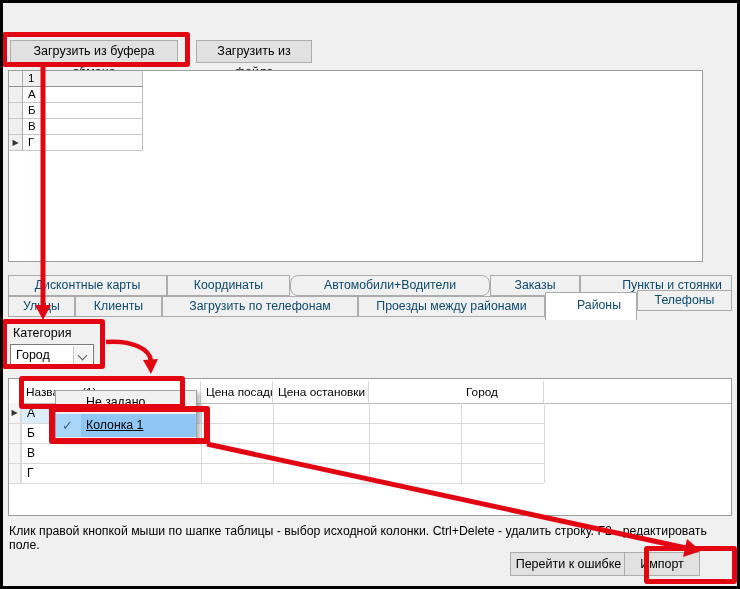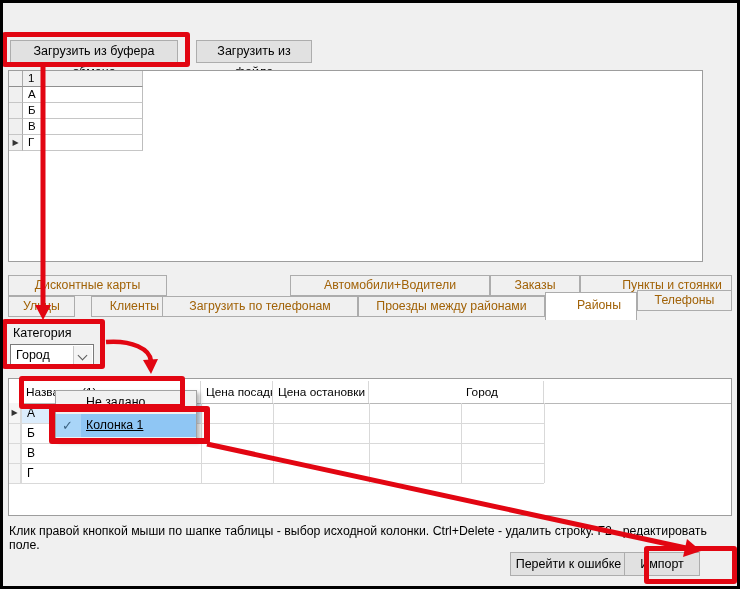--- a/index.html
+++ b/index.html
@@ -13,21 +13,21 @@
   
   .btn{position:absolute;background:#e1e1e1;border:1px solid #adadad;font-size:12.5px;color:#000;text-align:center;}
   
   .panel{position:absolute;background:#fff;border:1px solid #9d9d9d;}
   
   .sg-cell{position:absolute;border-right:1px solid #bdbdbd;border-bottom:1px solid #c6c6c6;font-size:11.5px;line-height:15px;color:#000;background:#fff;}
   .sg-head{background:#f0f0f0;border-bottom:1px solid #8f8f8f;}
   .sg-gut{background:#f0f0f0;border-right:1px solid #a9a9a9;}
   .marker{font-size:8px;color:#333;line-height:15px;text-align:center;}
   
-  .tab{position:absolute;height:21px;background:#f0f0f0;border:1px solid #acacac;font-size:12.3px;text-align:center;line-height:19px;color:#a16207;}
+  .tab{position:absolute;height:21px;background:#f0f0f0;border:1px solid #acacac;font-size:12.3px;text-align:center;line-height:19px;color:#0c4a6e;}
   .tab.active{background:#fff;height:28px;line-height:24px;border-bottom:none;z-index:3;padding-left:16px;}
   
   .combo{position:absolute;background:#fff;border:1px solid #7a7a7a;font-size:12.5px;}
   .combo .val{position:absolute;left:5px;top:0;line-height:21px;}
   .combo .dd{position:absolute;right:1px;top:1px;bottom:1px;width:19px;background:#f4f4f4;border-left:1px solid #c8c8c8;}
   .chev{position:absolute;left:5px;top:6px;width:7px;height:7px;border-right:1.6px solid #5a5a5a;border-bottom:1.6px solid #5a5a5a;transform:rotate(45deg);}
   
   .tg-headcell{position:absolute;top:2px;height:22px;font-size:11.8px;line-height:22px;color:#000;padding-left:5px;border-right:1px solid #d8d8d8;background:#fff;white-space:nowrap;overflow:hidden;}
   .hline{position:absolute;height:1px;background:#d9d9d9;}
   .vline{position:absolute;width:1px;background:#d9d9d9;}
@@ -65,26 +65,27 @@
     <div class="sg-cell sg-gut" style="left:0;top:32px;width:14px;height:16px;"></div>
     <div class="sg-cell" style="left:14px;top:32px;width:120px;height:16px;padding-left:5px;">Б</div>
     <div class="sg-cell sg-gut" style="left:0;top:48px;width:14px;height:16px;"></div>
     <div class="sg-cell" style="left:14px;top:48px;width:120px;height:16px;padding-left:5px;">В</div>
     <div class="sg-cell sg-gut marker" style="left:0;top:64px;width:14px;height:16px;">▶</div>
     <div class="sg-cell" style="left:14px;top:64px;width:120px;height:16px;padding-left:5px;">Г</div>
   </div>
 
   <div style="position:absolute;left:8px;top:275px;width:724px;height:45px;">
     <div class="tab" style="left:0;top:0;width:159px;">Дисконтные карты</div>
-    <div class="tab" style="left:282px;top:0;width:200px;">Автомобили+Водители</div>
+    <div class="tab" style="left:159px;top:0;width:123px;">Координаты</div>
+    <div class="tab" style="left:282px;top:0;width:200px;border-radius:8px;">Автомобили+Водители</div>
     <div class="tab" style="left:482px;top:0;width:90px;">Заказы</div>
     <div class="tab" style="left:572px;top:0;width:152px;padding-left:32px;">Пункты и стоянки</div>
 
     <div class="tab" style="left:0;top:21px;width:67px;">Улицы</div>
-    <div class="tab" style="left:67px;top:21px;width:87px;margin-left:16px;">Клиенты</div>
+    <div class="tab" style="left:67px;top:21px;width:87px;">Клиенты</div>
     <div class="tab" style="left:154px;top:21px;width:196px;">Загрузить по телефонам</div>
     <div class="tab" style="left:350px;top:21px;width:187px;">Проезды между районами</div>
     <div class="tab active" style="left:537px;top:17px;width:92px;">Районы</div>
     <div class="tab" style="left:629px;top:15px;width:95px;">Телефоны</div>
   </div>
 
   <div style="position:absolute;left:13px;top:326px;font-size:12.5px;color:#000;">Категория</div>
   <div class="combo" style="left:10px;top:344px;width:84px;height:23px;">
     <div class="val">Город</div>
     <div class="dd">

